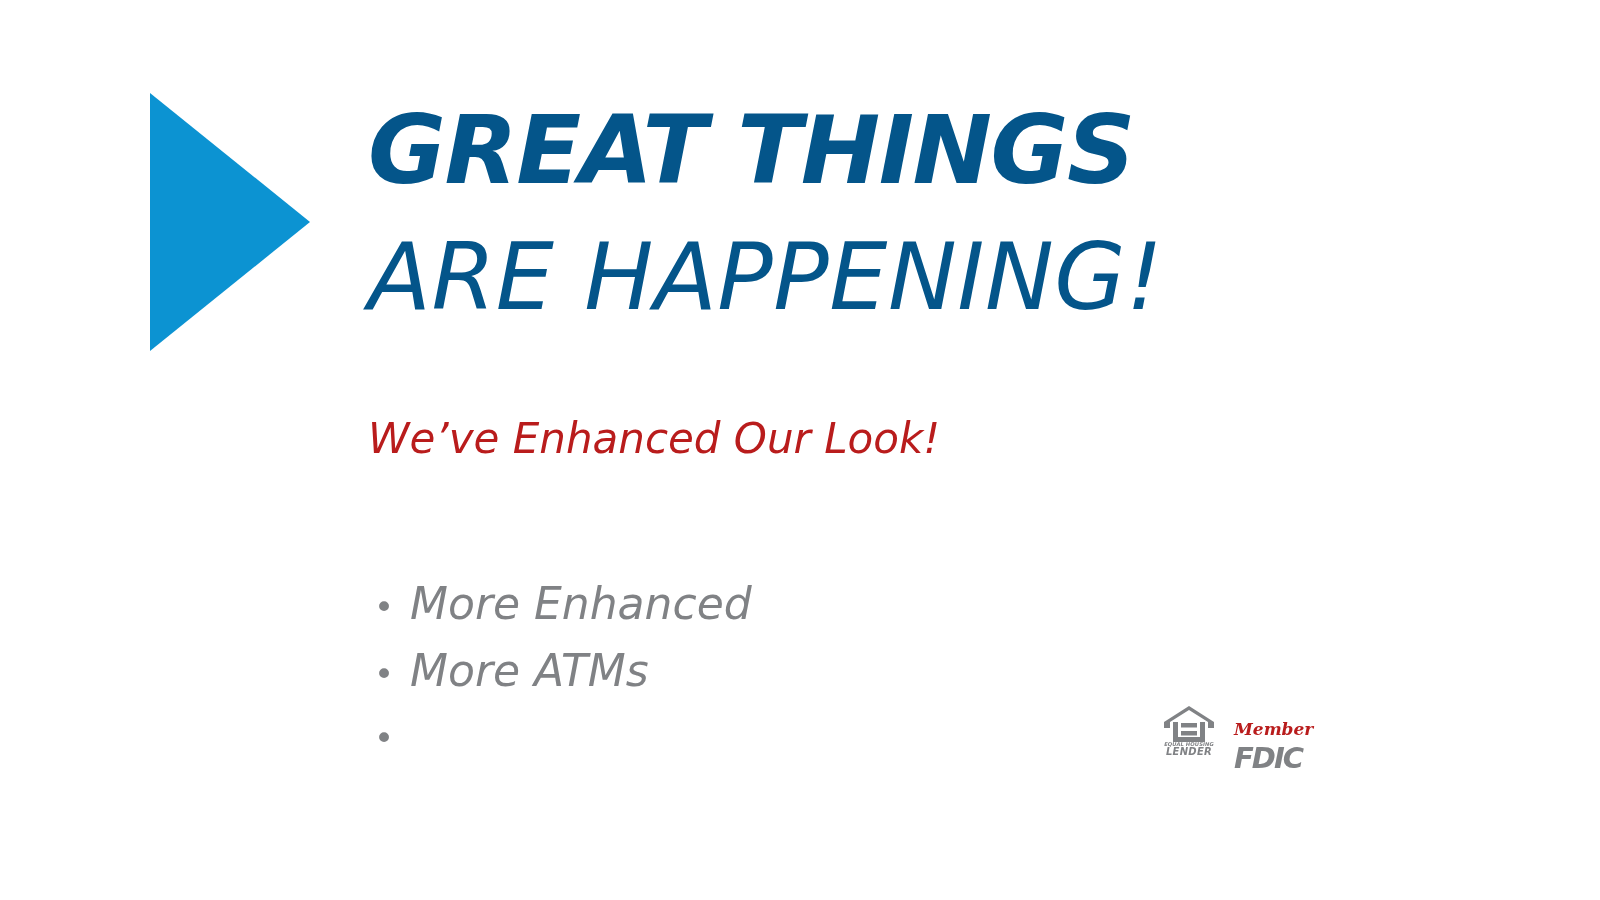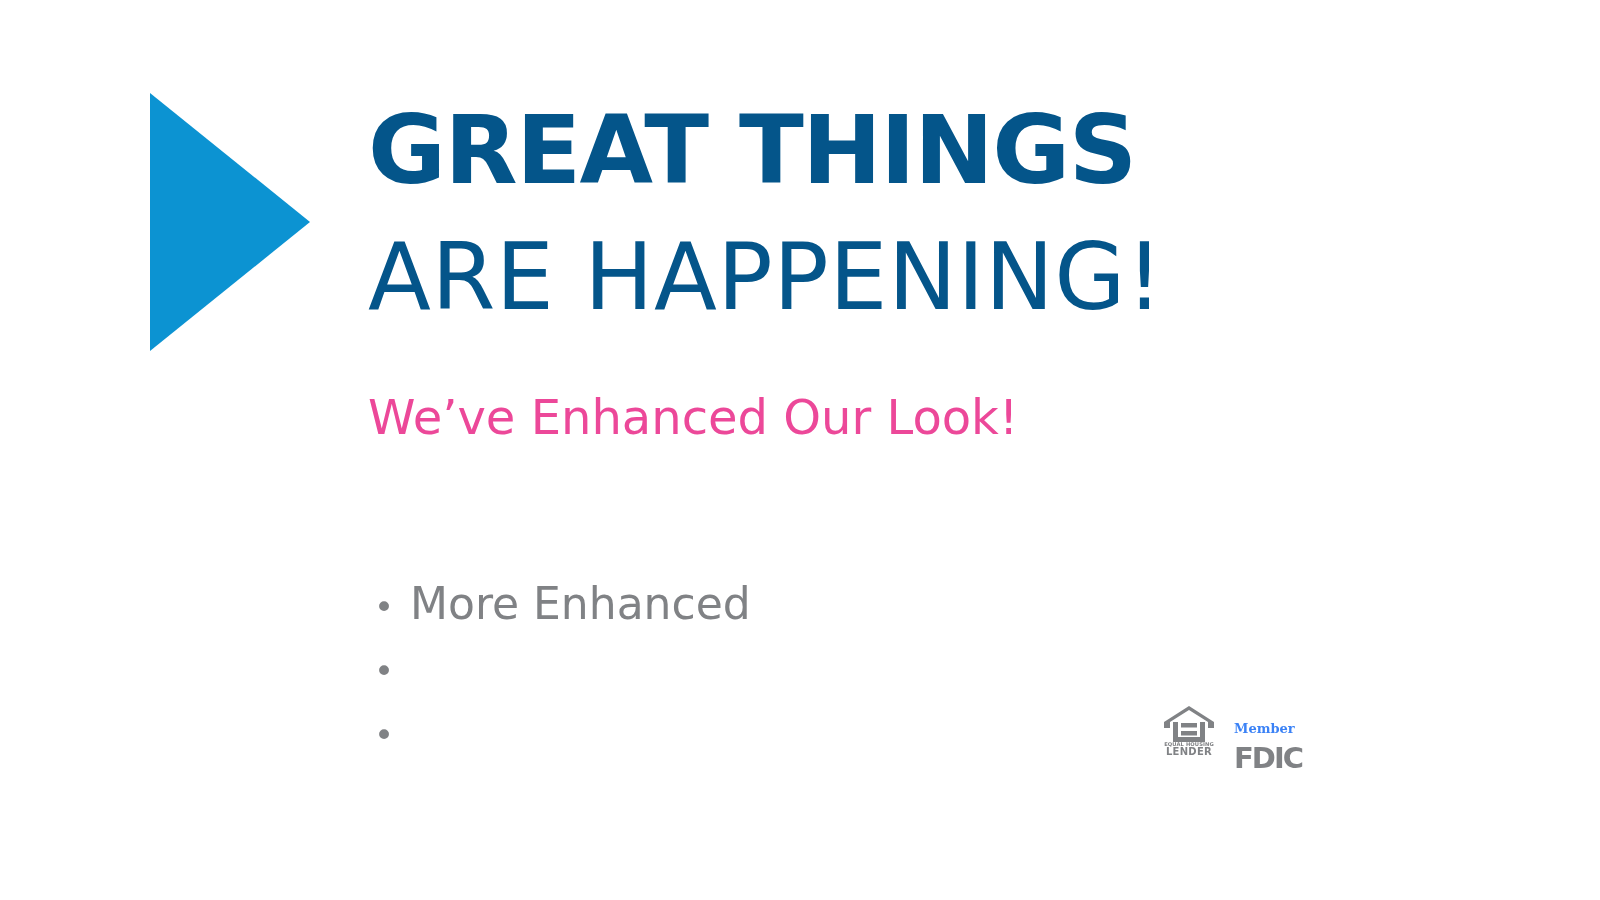--- a/index.html
+++ b/index.html
@@ -11,20 +11,21 @@
     height: 900px;
     background: #ffffff;
     font-family: "Liberation Sans", sans-serif;
     overflow: hidden;
   }
   #slide {
     position: relative;
     width: 1364px;
     height: 900px;
     background: #ffffff;
+    font-style: italic;
   }
 
   
   #play-triangle {
     position: absolute;
     left: 150px;
     top: 93px;
     width: 0;
     height: 0;
     border-top: 129px solid transparent;
@@ -56,27 +57,27 @@
     letter-spacing: 0.5px;
     color: #04558a;
     white-space: nowrap;
     margin-top: 28px;
   }
 
   
   #subheading {
     position: absolute;
     left: 368px;
-    top: 376px;
+    top: 398px;
     font-family: "DejaVu Sans", "Liberation Sans", sans-serif;
     font-weight: 400;
-    font-size: 48px;
+    font-size: 42px;
     line-height: 82px;
     letter-spacing: 0px;
-    color: #ec4899;
+    color: #b91c1c;
     white-space: nowrap;
   }
 
   
   #bullet-list {
     position: absolute;
     left: 374px;
     top: 572px;
     list-style: none;
     margin: 0;
@@ -135,23 +136,23 @@
   }
   #fdic-logo {
     margin-top: 16px;
     display: flex;
     flex-direction: column;
     align-items: flex-start;
   }
   #fdic-member {
     font-family: "DejaVu Serif", "Liberation Serif", serif;
     font-weight: 700;
-    font-size: 13px;
+    font-size: 17px;
     line-height: 14px;
-    color: #3b82f6;
+    color: #b91c1c;
     letter-spacing: 0px;
   }
   #fdic-acronym {
     font-family: "DejaVu Sans", "Liberation Sans", sans-serif;
     font-weight: 700;
     font-size: 29px;
     line-height: 29px;
     color: #808285;
     letter-spacing: -2px;
     margin-top: 8px;
@@ -171,20 +172,21 @@
 
   <div id="subheading">We’ve Enhanced Our Look!</div>
 
   <ul id="bullet-list">
     <li>
       <span class="bullet-marker">•</span>
       <span>More Enhanced</span>
     </li>
     <li>
       <span class="bullet-marker">•</span>
+      <span>More ATMs</span>
     </li>
     <li>
       <span class="bullet-marker">•</span>
     </li>
   </ul>
 
   <div id="logos">
 
     <div id="ehl-logo">
       <span>

